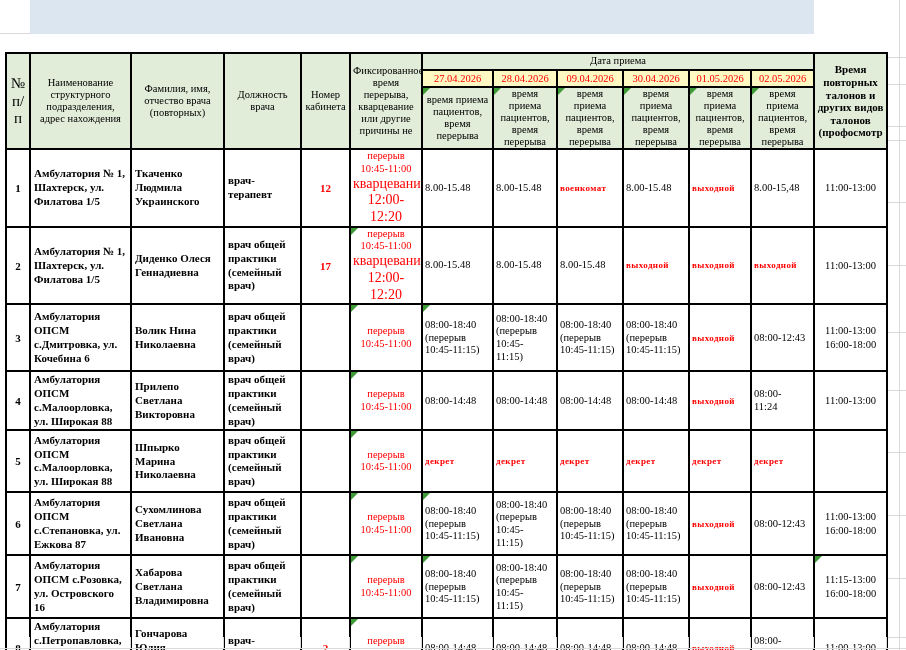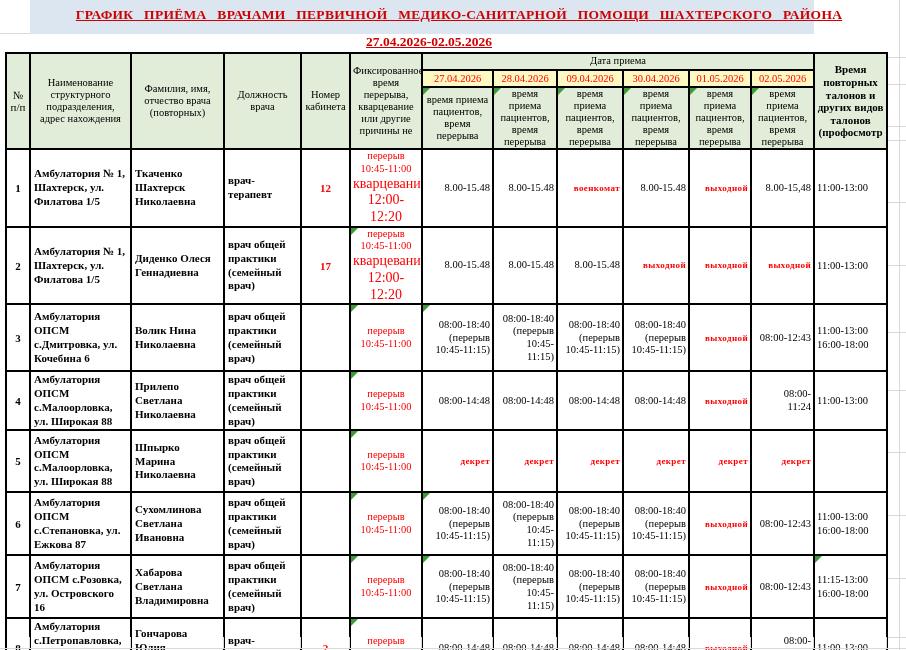--- a/index.html
+++ b/index.html
@@ -9,45 +9,43 @@
   .title1{position:absolute;left:30px;top:7px;width:858px;text-align:center;
           font-weight:bold;color:#cf0000;text-decoration:underline;
           font-size:13.5px;word-spacing:7px;letter-spacing:.3px;white-space:nowrap;}
   .title2{position:absolute;left:5px;top:34px;width:848px;text-align:center;
           font-weight:bold;color:#cf0000;text-decoration:underline;font-size:13.5px;}
   table{position:absolute;left:5px;top:52px;width:881px;border-collapse:collapse;table-layout:fixed;}
   td,th{border:2px solid #000;padding:0 2px;vertical-align:middle;overflow:hidden;}
   th{font-weight:normal;}
   .g{background:#e1ecd9;}
   .h{font-size:10.5px;text-align:center;line-height:1.15;}
-  .hsmall{font-size:11px;}
+  .hsmall{font-size:15px;}
   .hb{font-weight:bold;font-size:11px;}
   .peach{background:#fef9c3;color:#ff0000;font-size:10.5px;text-align:center;}
   .num{font-weight:bold;text-align:center;font-size:11px;}
   .dept,.name,.pos{font-weight:bold;font-size:11px;padding:1px 3px;line-height:1.25;}
   .cab{color:#ff0000;font-weight:bold;text-align:center;font-size:11px;}
   .fixed{color:#ff0000;text-align:center;font-size:10.5px;line-height:1.2;}
   .f1,.f2{white-space:pre-line;font-family:Liberation Serif, serif;}
   .f2{font-size:14px;}
-  .day{text-align:right;font-size:10.5px;white-space:pre-line;line-height:1.2;}
+  .day{text-align:left;font-size:10.5px;white-space:pre-line;line-height:1.2;}
   .st{color:#ff0000;font-weight:bold;font-size:9px;letter-spacing:.4px;}
-  .rep{text-align:left;font-size:10.5px;white-space:pre-line;line-height:1.35;}
+  .rep{text-align:center;font-size:10.5px;white-space:pre-line;line-height:1.35;}
   .tri{position:relative;}
   .tri::before{content:"";position:absolute;left:0;top:0;width:0;height:0;
                border-top:7px solid #3f9b35;border-right:7px solid transparent;}
   .vline{position:absolute;width:1px;background:#d9d9d9;}
   .hline{position:absolute;height:1px;background:#d9d9d9;}
 </style>
 </head>
 <body>
 
 <div class="sheet">
   <div class="band"></div>
-  <div class="title1">ГРАФИК ПРИЁМА ВРАЧАМИ  ПЕРВИЧНОЙ МЕДИКО-САНИТАРНОЙ ПОМОЩИ ШАХТЕРСКОГО РАЙОНА</div>
-  <div class="title2">27.04.2026-02.05.2026</div>
 
   <table>
     <colgroup>
       <col style="width:24px">
         <col style="width:101px">
         <col style="width:93px">
       <col style="width:77px">
         <col style="width:49px">
         <col style="width:72px">
       <col style="width:71px">
@@ -83,21 +81,21 @@
         <th class="g h tri">время приема пациентов, время перерыва</th>
         <th class="g h tri">время приема пациентов, время перерыва</th>
         <th class="g h tri">время приема пациентов, время перерыва</th>
         <th class="g h tri">время приема пациентов, время перерыва</th>
       </tr>
     </thead>
     <tbody>
         <tr style="height: 62px;">
           <td class="num">1</td>
           <td class="dept">Амбулатория № 1, Шахтерск, ул. Филатова 1/5</td>
-          <td class="name">Ткаченко Шахтерск Николаевна</td>
+          <td class="name">Ткаченко Людмила Украинского</td>
           <td class="pos">врач-терапевт</td>
           <td class="cab">12</td>
           <td class="fixed">
             <div class="f1">перерыв
 10:45-11:00</div>
             <div class="f2">кварцевание
 12:00-12:20</div>
           </td>
           <td class="day">8.00-15.48</td>
           <td class="day">8.00-15.48</td>
@@ -152,21 +150,21 @@
 (перерыв
 10:45-11:15)</td>
           <td class="day st">выходной</td>
           <td class="day">08:00-12:43</td>
           <td class="rep">11:00-13:00
 16:00-18:00</td>
         </tr>
         <tr style="height: 58px;">
           <td class="num">4</td>
           <td class="dept">Амбулатория ОПСМ с.Малоорловка, ул. Широкая 88</td>
-          <td class="name">Прилепо Светлана Николаевна</td>
+          <td class="name">Прилепо Светлана Викторовна</td>
           <td class="pos">врач общей практики (семейный врач)</td>
           <td class="cab"></td>
           <td class="fixed tri">
             <div class="f1">перерыв
 10:45-11:00</div>
             <div class="f2"></div>
           </td>
           <td class="day">08:00-14:48</td>
           <td class="day">08:00-14:48</td>
           <td class="day">08:00-14:48</td>

